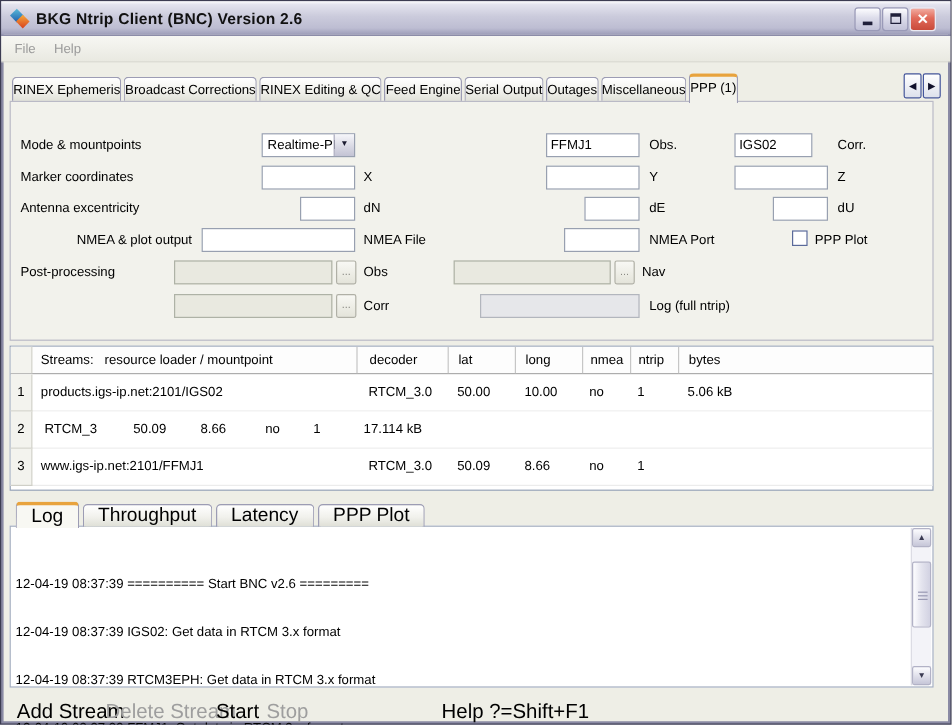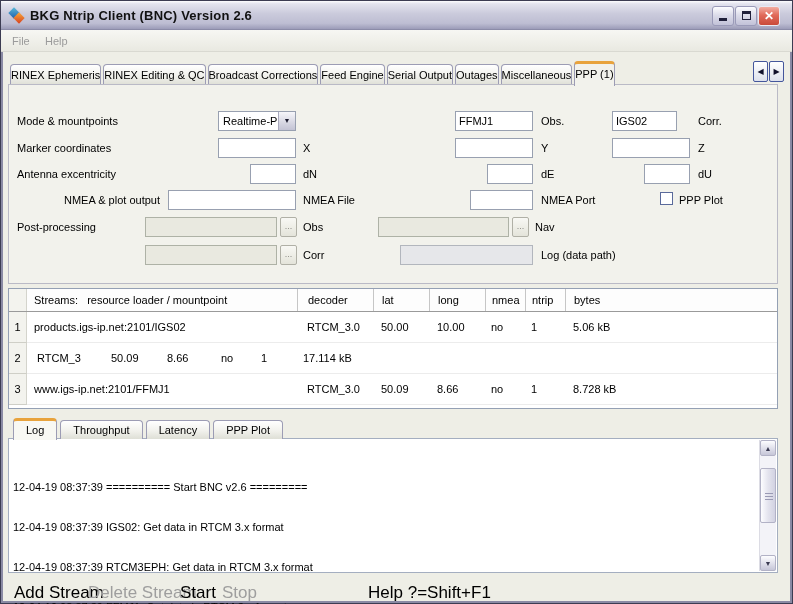--- a/index.html
+++ b/index.html
@@ -110,21 +110,21 @@
   .c-long  { width:56px; padding-left:8px; }
   .c-nmea  { width:40px; padding-left:6px; }
   .c-ntrip { width:40px; padding-left:6px; }
   .c-bytes { flex:1; padding-left:8px; }
   .thead .cell { border-left:1px solid #c6c6c6; align-self:stretch; display:flex; align-items:center; }
   .thead .c-gut, .thead .c-mount { border-left:none; }
 
   
   .btabbar { position:absolute; left:13px; top:417px; height:22px; display:flex; align-items:flex-end; z-index:2; }
   .btab {
-    height:19px; padding:0 12px; margin-right:3px; font-size:11px; line-height:18px;
+    height:19px; padding:0 12px; margin-right:3px; font-size:16px; line-height:18px;
     background:linear-gradient(180deg,#ffffff,#f1f1ec 55%,#dedfd6);
     border:1px solid #9c9cb4; border-bottom:none; border-radius:4px 4px 0 0; white-space:nowrap;
   }
   .btab.active { height:22px; line-height:19px; background:#f8f8f3; border-top:3px solid #e8a33d; margin-bottom:-1px; z-index:3; position:relative; }
 
   
   .logframe { position:absolute; left:8px; top:438px; width:770px; height:135px; background:#fff; border:1px solid #a4aec0; }
   .logtext { position:absolute; left:4px; top:15px; right:22px; font-size:11px; line-height:13.4px; color:#000; white-space:pre; overflow:hidden; }
   .vscroll { position:absolute; top:1px; right:1px; bottom:1px; width:17px; background:#f3f3f8; border-left:1px solid #dcdce4; }
   .sbtn {
@@ -161,22 +161,22 @@
     <span class="wbtn close" style="left:757px;"><span>✕</span></span>
   </div>
 
   <div class="menubar">
     <span class="menu-item" style="left:11px;">File</span>
     <span class="menu-item" style="left:44px;text-align:right;">Help</span>
   </div>
 
   <div class="tabbar">
     <span class="tab">RINEX Ephemeris</span>
+    <span class="tab">Broadcast Corrections</span>
     <span class="tab">RINEX Editing &amp; QC</span>
-    <span class="tab">Broadcast Corrections</span>
     <span class="tab">Feed Engine</span>
     <span class="tab">Serial Output</span>
     <span class="tab">Outages</span>
     <span class="tab">Miscellaneous</span>
     <span class="tab active">PPP (1)</span>
   </div>
   <span class="tab-scroll" style="left:753px;"><span>◀</span></span>
   <span class="tab-scroll" style="left:769px;"><span>▶</span></span>
 
   <div class="tabpane">
@@ -220,21 +220,21 @@
     <span class="browse" style="left:271px; top:132px;"><span>...</span></span>
     <span class="flabel" style="left:294px; top:136px;">Obs</span>
     <input class="txt dis" style="left: 369px; top: 132px; width: 131px;" disabled="" value="">
     <span class="browse" style="left:503px; top:132px;"><span>...</span></span>
     <span class="flabel" style="left:526px; top:136px;">Nav</span>
 
     <input class="txt dis" style="left: 136px; top: 160px; width: 132px;" disabled="" value="">
     <span class="browse" style="left:271px; top:160px;"><span>...</span></span>
     <span class="flabel" style="left:294px; top:164px;">Corr</span>
     <input class="txt dislog" style="left: 391px; top: 160px; width: 133px;" disabled="" value="">
-    <span class="flabel" style="left:532px; top:164px;">Log (data path)</span>
+    <span class="flabel" style="left:532px; top:164px;">Log (full ntrip)</span>
   </div>
 
   <div class="streams">
     <div class="thead">
       <span class="cell c-gut"></span>
       <span class="cell c-mount">Streams:   resource loader / mountpoint</span>
       <span class="cell c-dec">decoder</span>
       <span class="cell c-lat">lat</span>
       <span class="cell c-long">long</span>
       <span class="cell c-nmea">nmea</span>
@@ -261,21 +261,20 @@
       <span class="cell c-bytes">17.114 kB</span>
     </div>
     <div class="trow">
       <span class="cell c-gut">3</span>
       <span class="cell c-mount">www.igs-ip.net:2101/FFMJ1</span>
       <span class="cell c-dec">RTCM_3.0</span>
       <span class="cell c-lat">50.09</span>
       <span class="cell c-long">8.66</span>
       <span class="cell c-nmea">no</span>
       <span class="cell c-ntrip">1</span>
-      <span class="cell c-bytes">8.728 kB</span>
     </div>
   </div>
 
   <div class="btabbar">
     <span class="btab active">Log</span>
     <span class="btab">Throughput</span>
     <span class="btab">Latency</span>
     <span class="btab">PPP Plot</span>
   </div>
 

